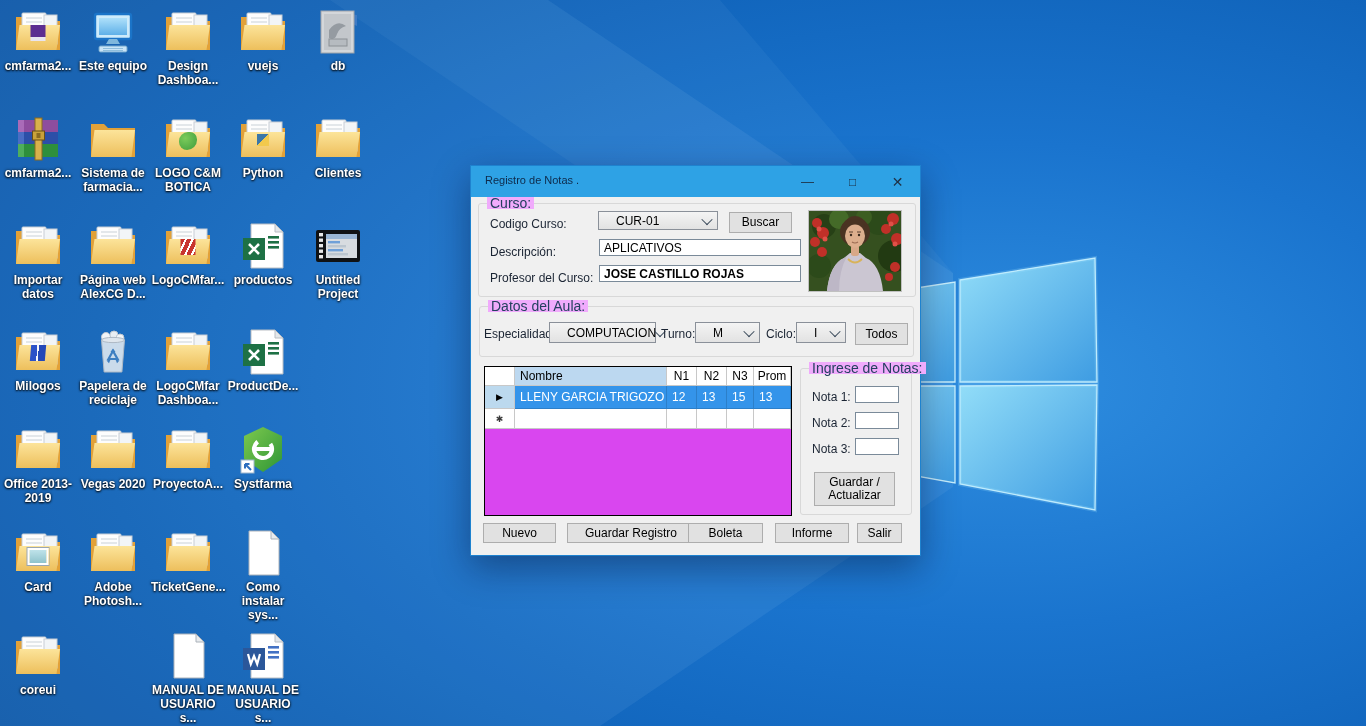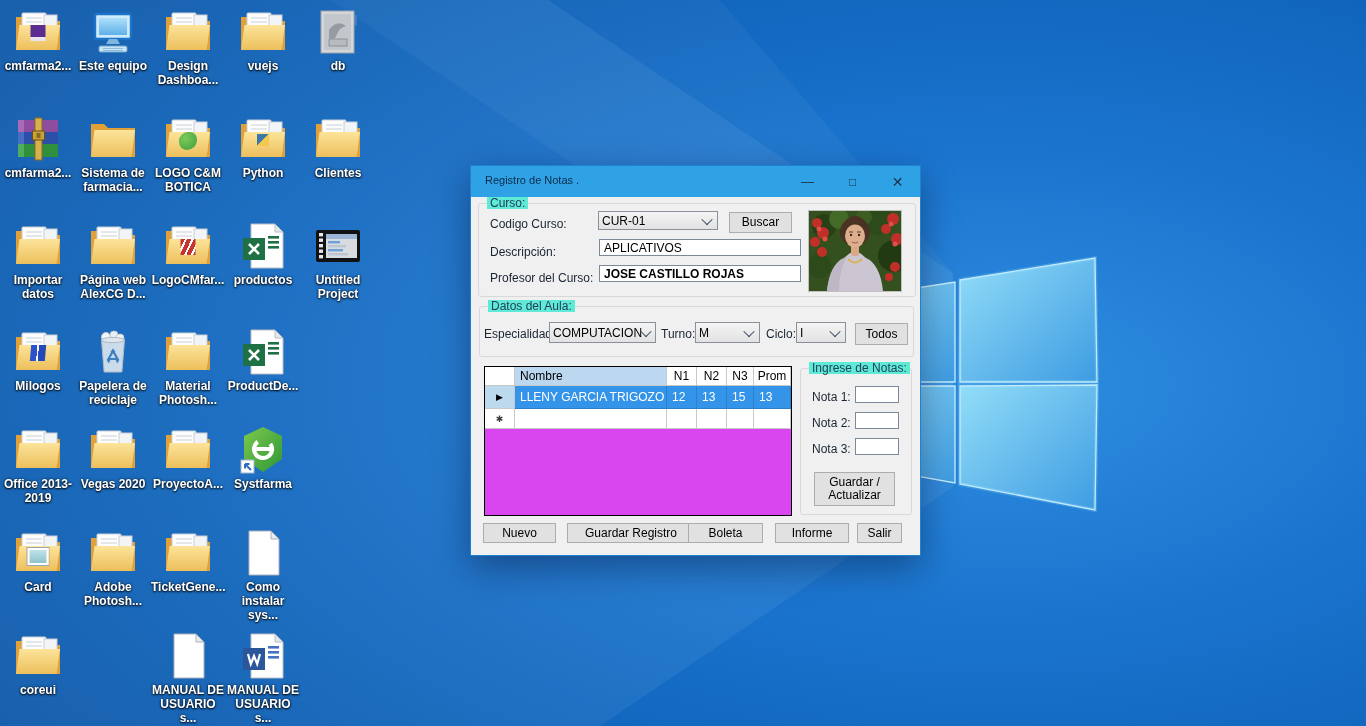--- a/index.html
+++ b/index.html
@@ -34,27 +34,27 @@
           box-shadow:0 12px 34px rgba(0,10,40,.4);}
   .titlebar{position:absolute;left:0;top:0;right:0;height:31px;background:#2EA2E5;}
   .title{position:absolute;left:14px;top:8px;font-size:11px;color:#0E2A4A;}
   .winbtns{position:absolute;right:0;top:0;height:31px;display:flex;}
   .winbtn{width:45px;height:31px;display:flex;align-items:center;justify-content:center;
           color:#1E2F42;font-size:13px;}
   .winbtn .sq{font-size:12px;}
   .winbtn .x{font-size:14px;}
 
   .groupbox{position:absolute;border:1px solid #D8D8D8;border-radius:3px;}
-  .grouplabel{position:absolute;top:-7px;left:8px;background:#5eead4;padding:0 3px;
-              font-size:12px;color:#24405F;line-height:12px;white-space:nowrap;}
+  .grouplabel{position:absolute;top:-7px;left:8px;background:#f0abfc;padding:0 3px;
+              font-size:14px;color:#24405F;line-height:12px;white-space:nowrap;}
   .wlabel{position:absolute;font-size:12px;color:#1A2433;line-height:12px;white-space:nowrap;}
   .tbox{position:absolute;background:#fff;border:1px solid #7A8A99;font-size:12px;
         padding:1px 4px;box-sizing:border-box;color:#000;font-family:inherit;outline:none;}
   .combo{position:absolute;background:linear-gradient(#F4F4F4,#E2E2E2);border:1px solid #8A9099;
-         display:flex;align-items:center;justify-content:space-between;padding:0 6px 0 3px;
+         display:flex;align-items:center;justify-content:space-between;padding:0 6px 0 17px;
          font-size:12px;color:#000;box-sizing:border-box;}
   .chev{width:7px;height:7px;border-right:1.6px solid #39495A;border-bottom:1.6px solid #39495A;
         transform:rotate(45deg) translate(-1px,-1px);flex:none;}
   .btn{position:absolute;background:#E1E1E1;border:1px solid #ADADAD;font-size:12px;color:#000;
        display:flex;align-items:center;justify-content:center;box-sizing:border-box;
        font-family:inherit;text-align:center;line-height:13px;padding:0 2px;}
 
   .photo{position:absolute;left:337px;top:44px;width:92px;height:80px;border:1px solid #C0C0C0;
          box-sizing:content-box;}
 
@@ -323,21 +323,21 @@
   <div class="dcell c2 r4">
     <span class="dicon"><svg width="50" height="48">
           <use href="#i-bin"></use>
         </svg></span>
     <div class="dlabel">Papelera de reciclaje</div>
   </div>
   <div class="dcell c3 r4">
     <span class="dicon"><svg width="50" height="48">
           <use href="#i-folderdocs"></use>
         </svg></span>
-    <div class="dlabel">Material Photosh...</div>
+    <div class="dlabel">LogoCMfar Dashboa...</div>
   </div>
   <div class="dcell c4 r4">
     <span class="dicon"><svg width="50" height="48">
           <use href="#i-xls"></use>
         </svg></span>
     <div class="dlabel">ProductDe...</div>
   </div>
 
   <div class="dcell c1 r5">
     <span class="dicon"><svg width="50" height="48">

